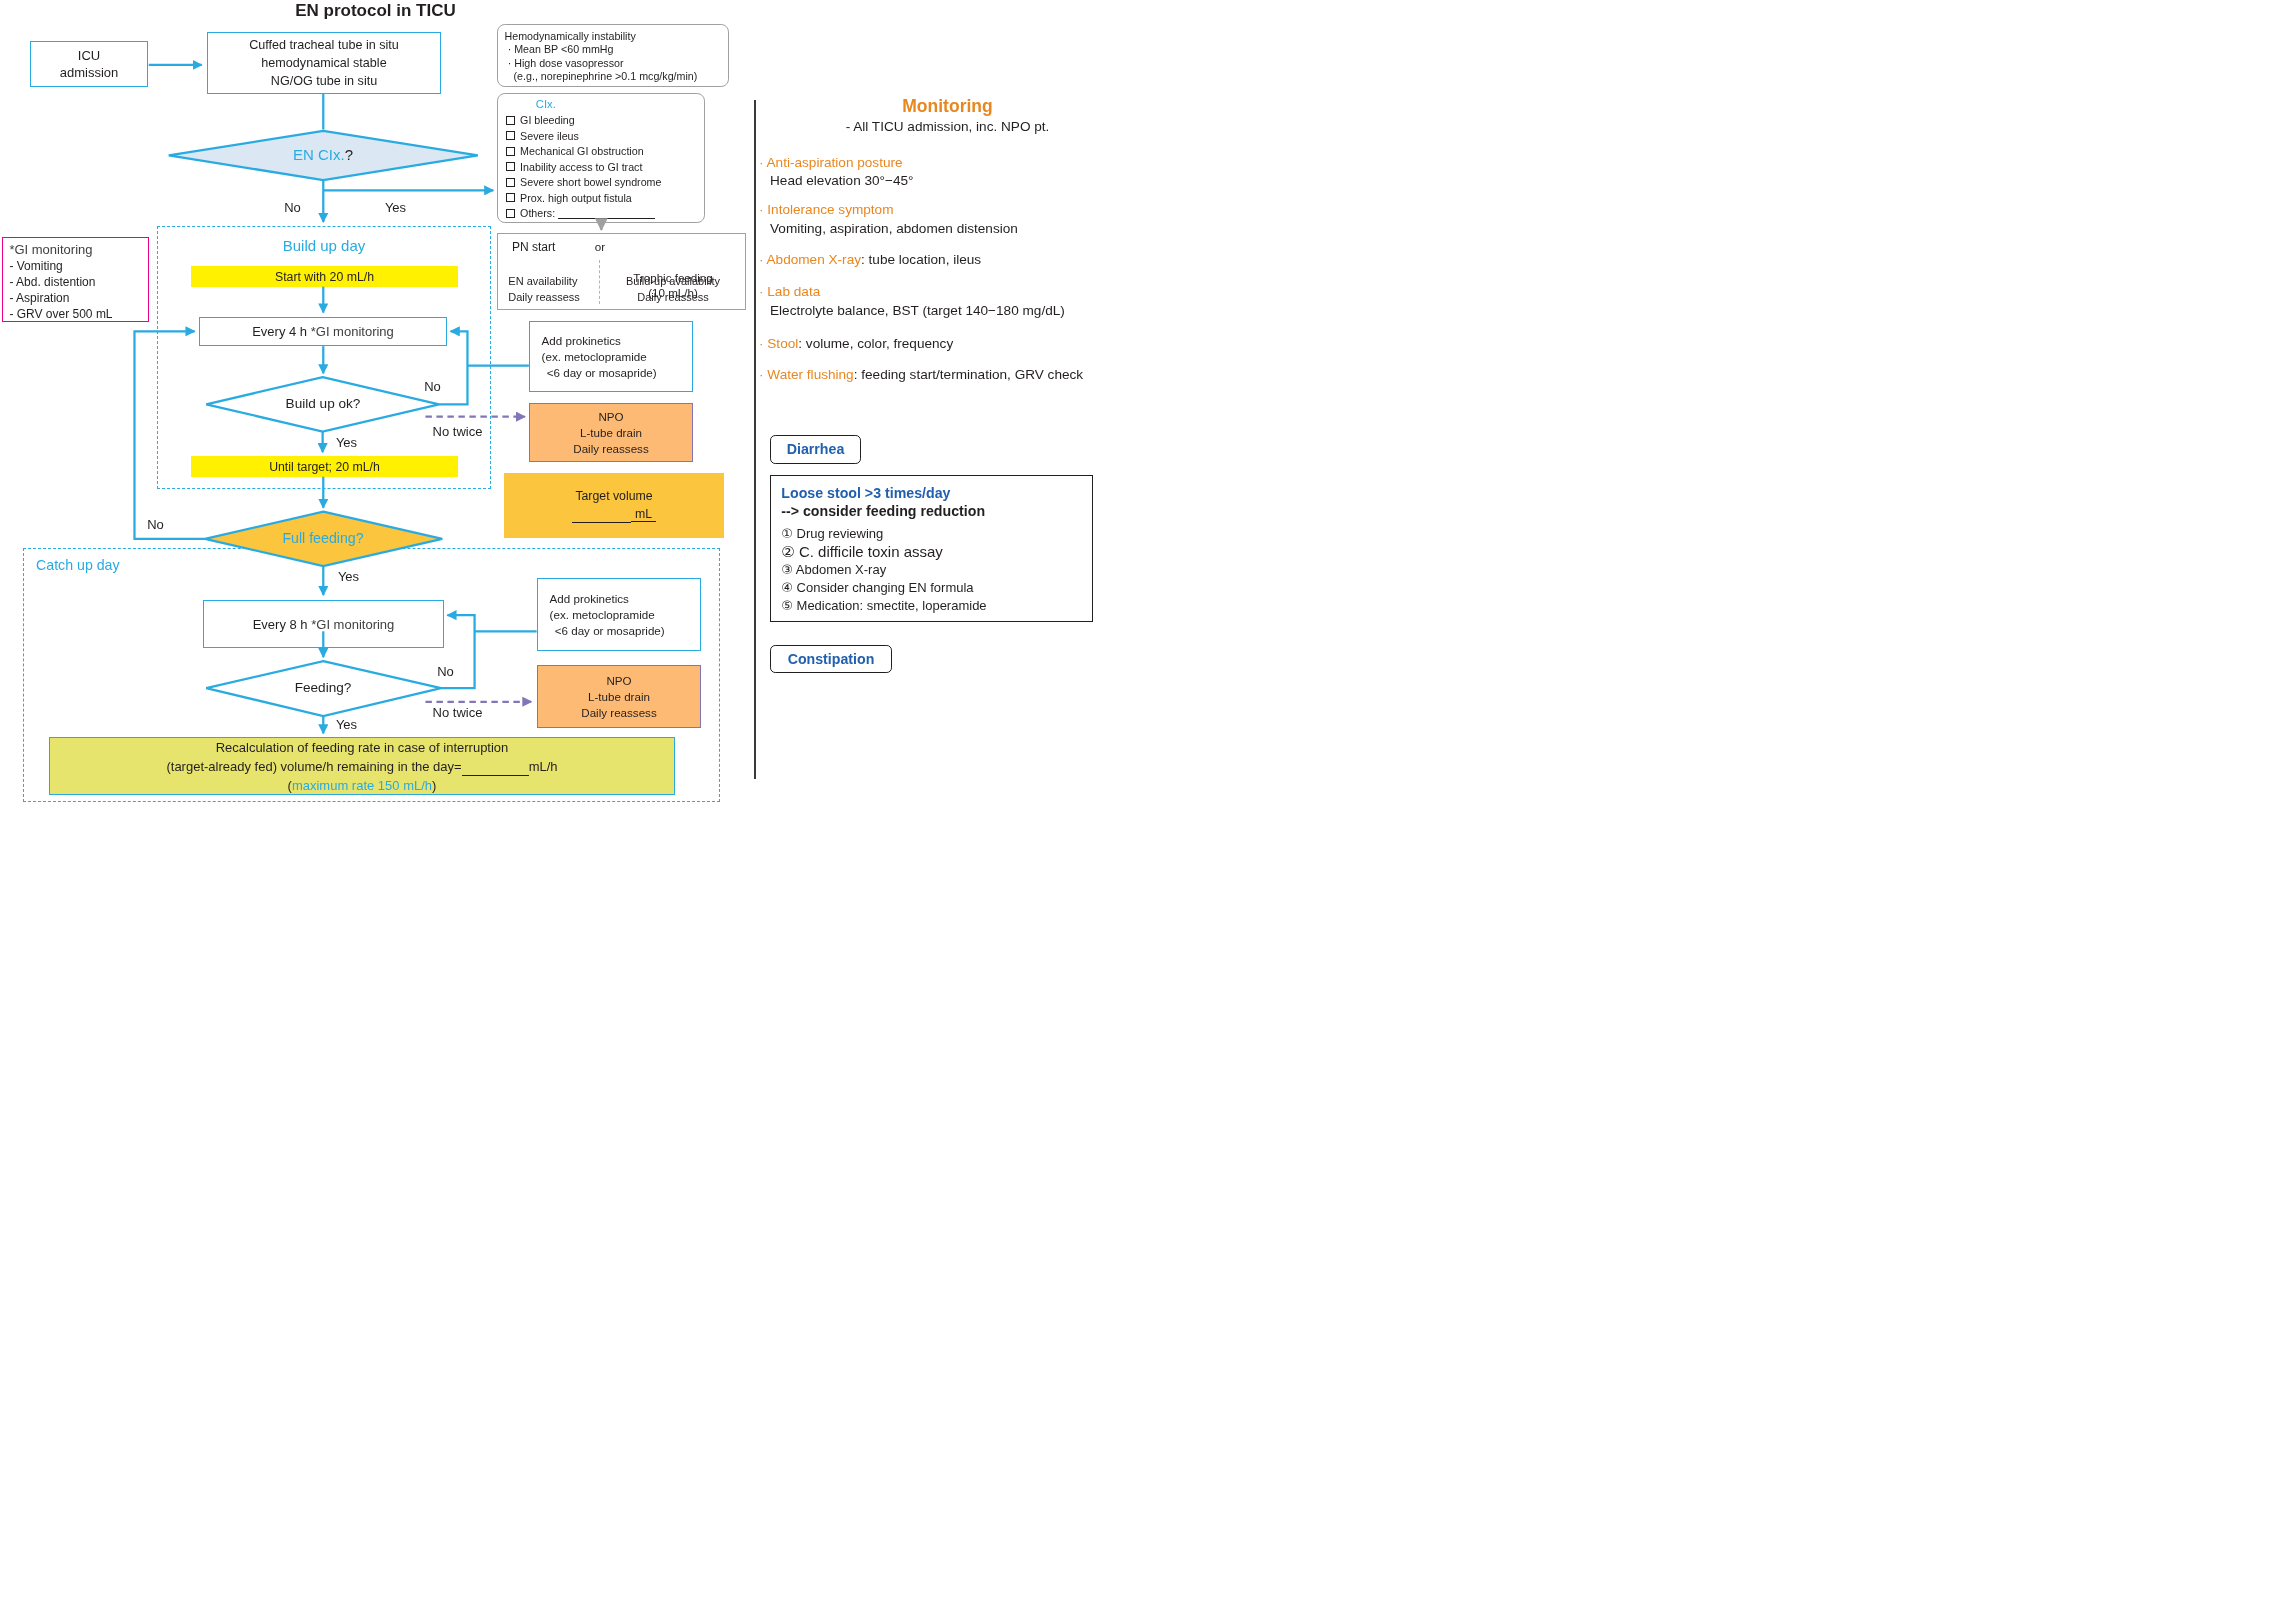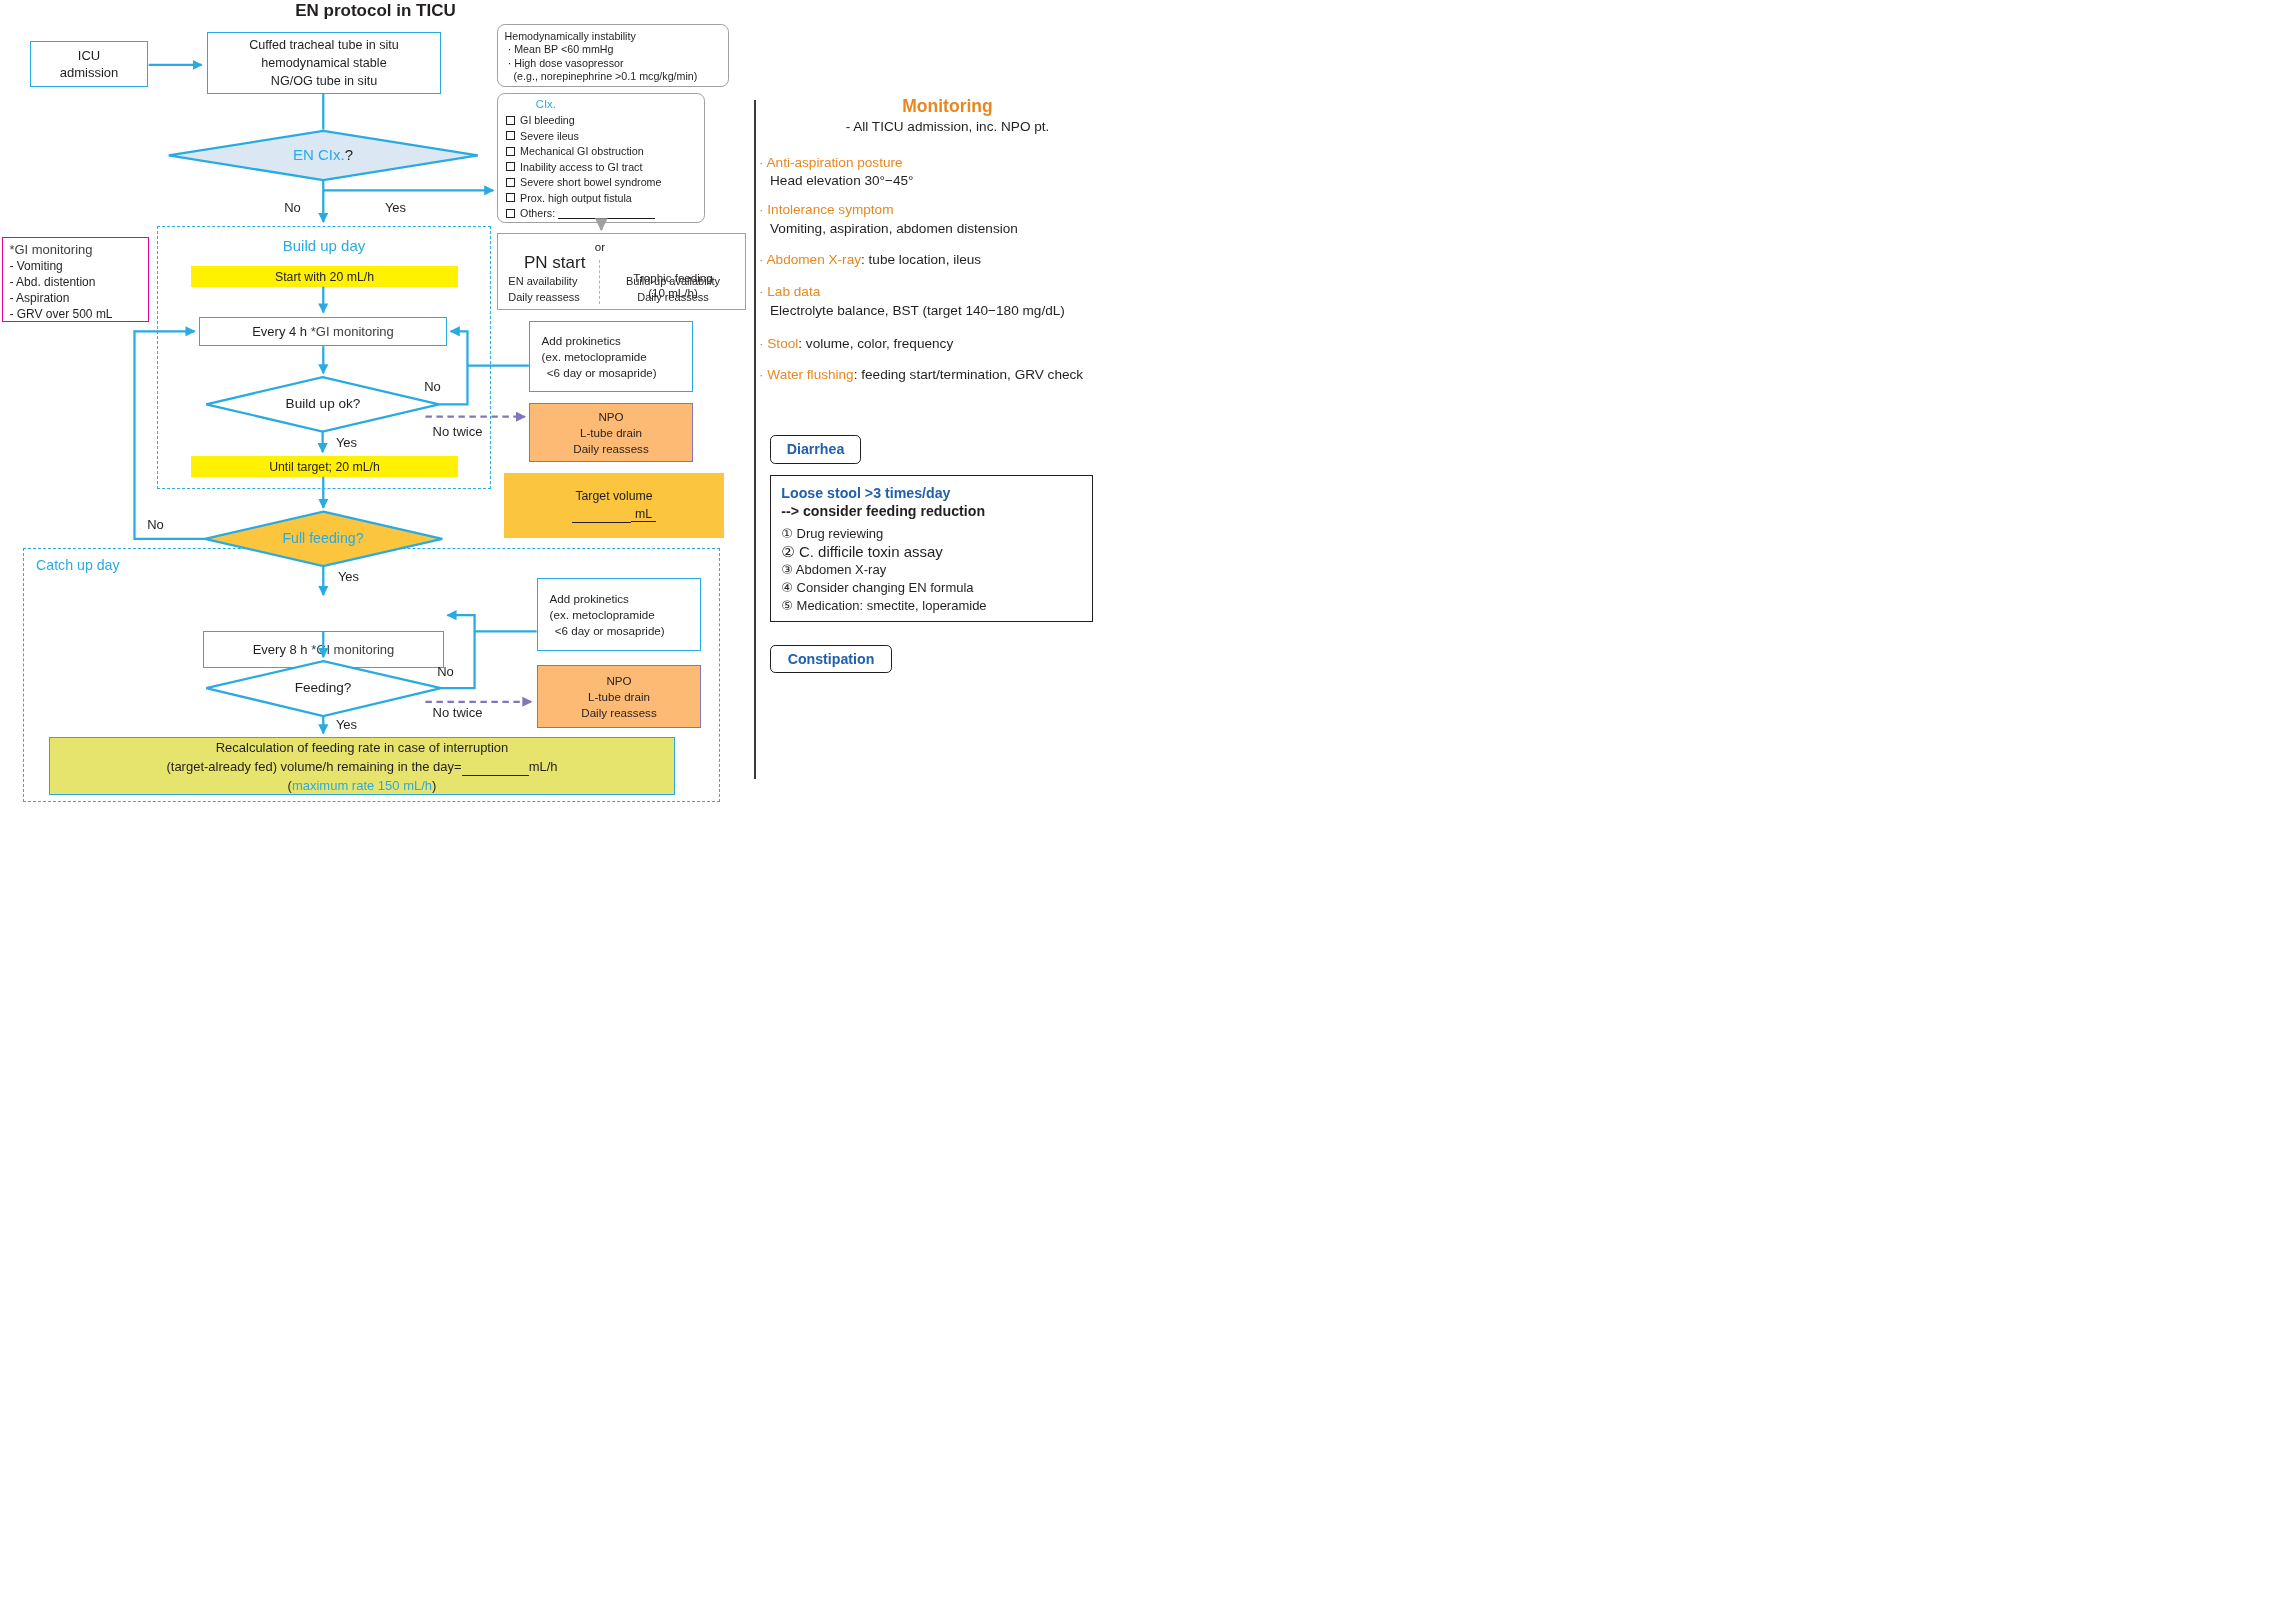--- a/index.html
+++ b/index.html
@@ -98,21 +98,21 @@
 
   <div class="abs box-pink" style="left:1.9px;top:237px;width:147px;height:85px;padding:2.6px 6.5px;">
     <div class="pinktx" style="font-size:13px;line-height:17.5px;">*GI monitoring</div>
     <div style="font-size:12px;line-height:16px;">- Vomiting</div>
     <div style="font-size:12px;line-height:16px;">- Abd. distention</div>
     <div style="font-size:12px;line-height:16px;">- Aspiration</div>
     <div style="font-size:12px;line-height:16px;">- GRV over 500 mL</div>
   </div>
 
   <div class="abs box-gray-sq" style="left:497px;top:233px;width:249px;height:77px;font-size:11px;">
-    <div class="abs" style="left:26px;top:5.8px;font-size:17px;margin-top:13px;">PN start</div>
+    <div class="abs" style="left:14px;top:5.8px;font-size:12px;">PN start</div>
     <div class="abs" style="left:89px;top:5.8px;width:26px;text-align:center;font-size:11.6px;">or</div>
     <div class="abs" style="left:105px;top:5.8px;width:140px;text-align:center;font-size:11.6px;line-height:15.5px;margin-top:30px;">
       <div>Trophic feeding</div>
       <div>(10 mL/h)</div>
     </div>
     <div class="abs" style="left:101px;top:26px;height:44px;border-left:1.9px dashed #b3b3b3;"></div>
     <div class="abs" style="left:10.3px;top:41px;">EN availability</div>
     <div class="abs" style="left:10.3px;top:57px;">Daily reassess</div>
     <div class="abs" style="left:105px;top:41px;width:140px;text-align:center;">Build-up availability</div>
     <div class="abs" style="left:105px;top:57px;width:140px;text-align:center;">Daily reassess</div>
@@ -134,21 +134,21 @@
     <div>NPO</div>
     <div>L-tube drain</div>
     <div>Daily reassess</div>
   </div>
 
   <div class="abs bar-amber ctrcol" style="left:504px;top:473px;width:220px;height:65px;font-size:12.3px;line-height:17.5px;">
     <div>Target volume</div>
     <div><span class="blankline" style="width:59px;"></span><span class="underlined" style="padding:0 3.9px;">mL</span></div>
   </div>
 
-  <div class="abs box-cyan ctr" style="left:203px;top:600px;width:241px;height:37px;font-size:13px;margin-top:31px;">
+  <div class="abs box-cyan ctr" style="left:203px;top:600px;width:241px;height:48px;font-size:13px;">
     <span style="white-space:pre;">Every 8 h </span>
       <span class="pinktx">*GI monitoring</span>
   </div>
 
   <div class="abs box-cyan" style="left:537px;top:578px;width:164px;height:73px;display:flex;flex-direction:column;justify-content:center;padding-left:11.6px;font-size:11.6px;line-height:16px;">
     <div>Add prokinetics</div>
     <div>(ex. metoclopramide</div>
     <div style="margin-left:5.2px;">&lt;6 day or mosapride)</div>
   </div>
   <div class="abs box-purple ctrcol" style="left:537px;top:665px;width:164px;height:63px;font-size:11.6px;line-height:16px;">

